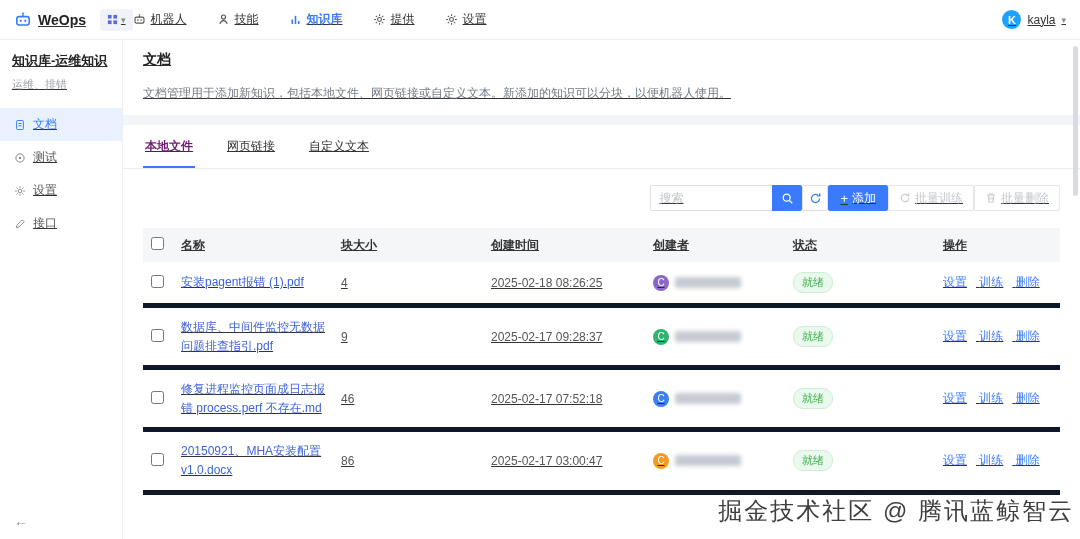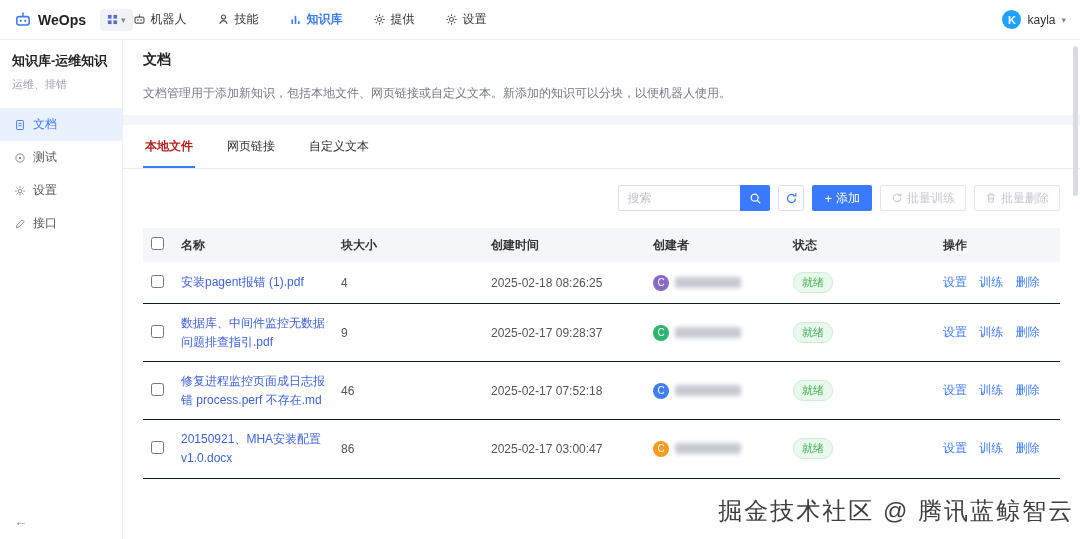--- a/index.html
+++ b/index.html
@@ -2,21 +2,21 @@
 <html><head>
 <meta charset="utf-8">
 <style>
   * { box-sizing: border-box; margin: 0; padding: 0; }
   html,body { width: 1080px; height: 539px; }
   body {
     font-family: "Liberation Sans", "DejaVu Sans", sans-serif;
     font-size: 12px; color: #333; background: #fff;
     position: relative; overflow: hidden;
   }
-  .app { display: flex; flex-direction: column; height: 100%; }
+  .app { display: flex; flex-direction: column; height: 100%; text-decoration: underline; }
 
   
   .topnav {
     height: 40px; background: #fff; border-bottom: 1px solid #edeff2;
     display: flex; align-items: center; padding: 0 14px; flex: 0 0 auto;
   }
   .topnav-left { display: flex; align-items: center; gap: 6px; }
   .logo-icon { color: #3a7afe; display: flex; }
   .logo-text { font-weight: bold; font-size: 14px; color: #222; }
   .ws-switch {
@@ -62,24 +62,24 @@
   
   .main { flex: 1; background: #f3f5f8; display: flex; flex-direction: column; min-width: 0; }
   .page-header { background: #fff; padding: 11px 20px 13px; }
   .page-title { font-size: 14px; font-weight: bold; color: #222; }
   .page-desc { font-size: 12px; color: #757c85; margin-top: 16px; }
   .content { background: #fff; margin-top: 10px; flex: 1; display: flex; flex-direction: column; min-height: 0; }
 
   
   .tabs { display: flex; gap: 30px; padding: 0 20px; border-bottom: 1px solid #e9ecef; }
   .tab { padding: 13px 2px 11px; cursor: pointer; color: #333; border-bottom: 2px solid transparent; }
-  .tab.active { color: #b91c1c; font-weight: bold; border-bottom-color: #3a7afe; text-align: center; }
-
-  
-  .toolbar { display: flex; justify-content: flex-end; align-items: center; gap: 8px; padding: 16px 20px 13px; }
+  .tab.active { color: #701a75; font-weight: bold; border-bottom-color: #3a7afe; text-align: center; }
+
+  
+  .toolbar { display: flex; justify-content: flex-end; align-items: center; padding: 16px 20px 13px; }
   .search-group { display: flex; }
   .search-input {
     width: 122px; height: 26px; border: 1px solid #dcdfe6; border-right: none;
     border-radius: 2px 0 0 2px; padding: 0 8px; font-size: 12px; outline: none;
     font-family: inherit; color: #333;
   }
   .search-input::placeholder { color: #c0c4cb; }
   .search-btn {
     width: 30px; height: 26px; background: #3a7afe; border: none;
     border-radius: 0 2px 2px 0; display: flex; align-items: center; justify-content: center;
@@ -102,21 +102,21 @@
     cursor: not-allowed; font-size: 12px; font-family: inherit;
   }
 
   
   .doc-table { width: calc(100% - 40px); margin: 4px 20px; border-collapse: collapse; table-layout: fixed; }
   .doc-table th {
     background: #f4f6f8; height: 34px; text-align: left; font-size: 12px;
     color: #333; font-weight: bold; padding: 0 8px;
   }
   .doc-table td {
-    border-bottom: 1px solid #0f172a; padding: 10px 8px; font-size: 12px;
+    border-bottom: 5px solid #0f172a; padding: 10px 8px; font-size: 12px;
     color: #555; vertical-align: middle;
   }
   .col-check { width: 30px; }
   .col-name { width: 160px; }
   .col-chunk { width: 150px; }
   .col-created { width: 162px; }
   .col-creator { width: 140px; }
   .col-status { width: 150px; }
   .name-link { color: #3e63dd; text-decoration: none; cursor: pointer; line-height: 1.55; display: block; }
   .creator-cell { display: flex; align-items: center; gap: 6px; }

